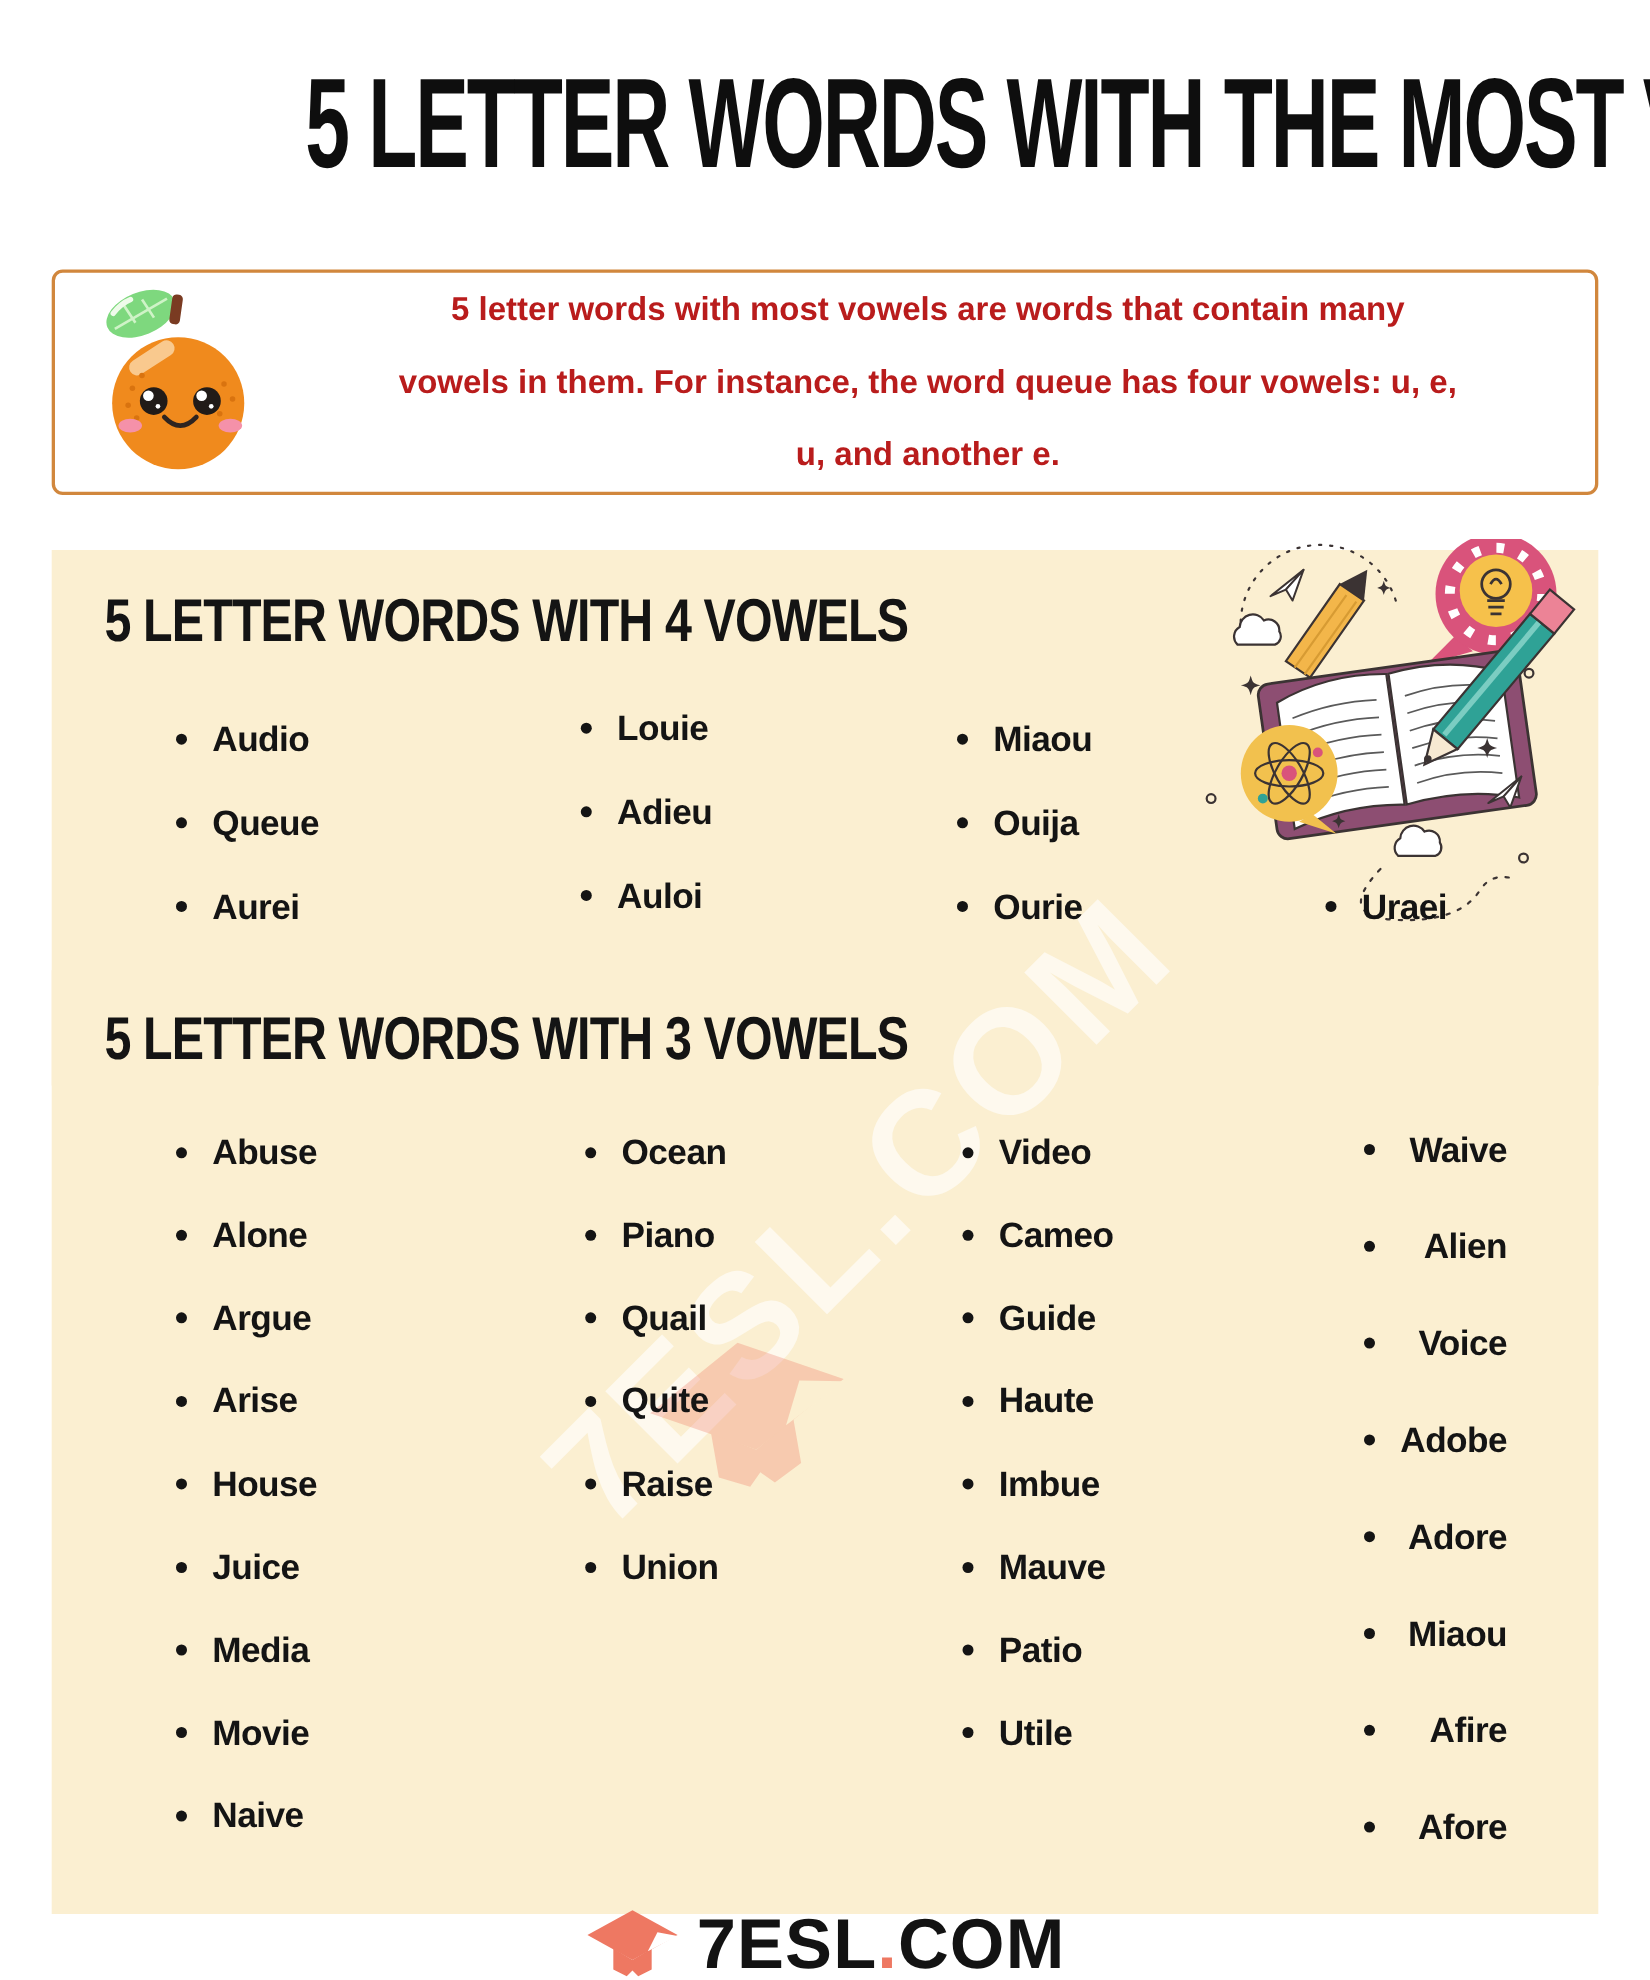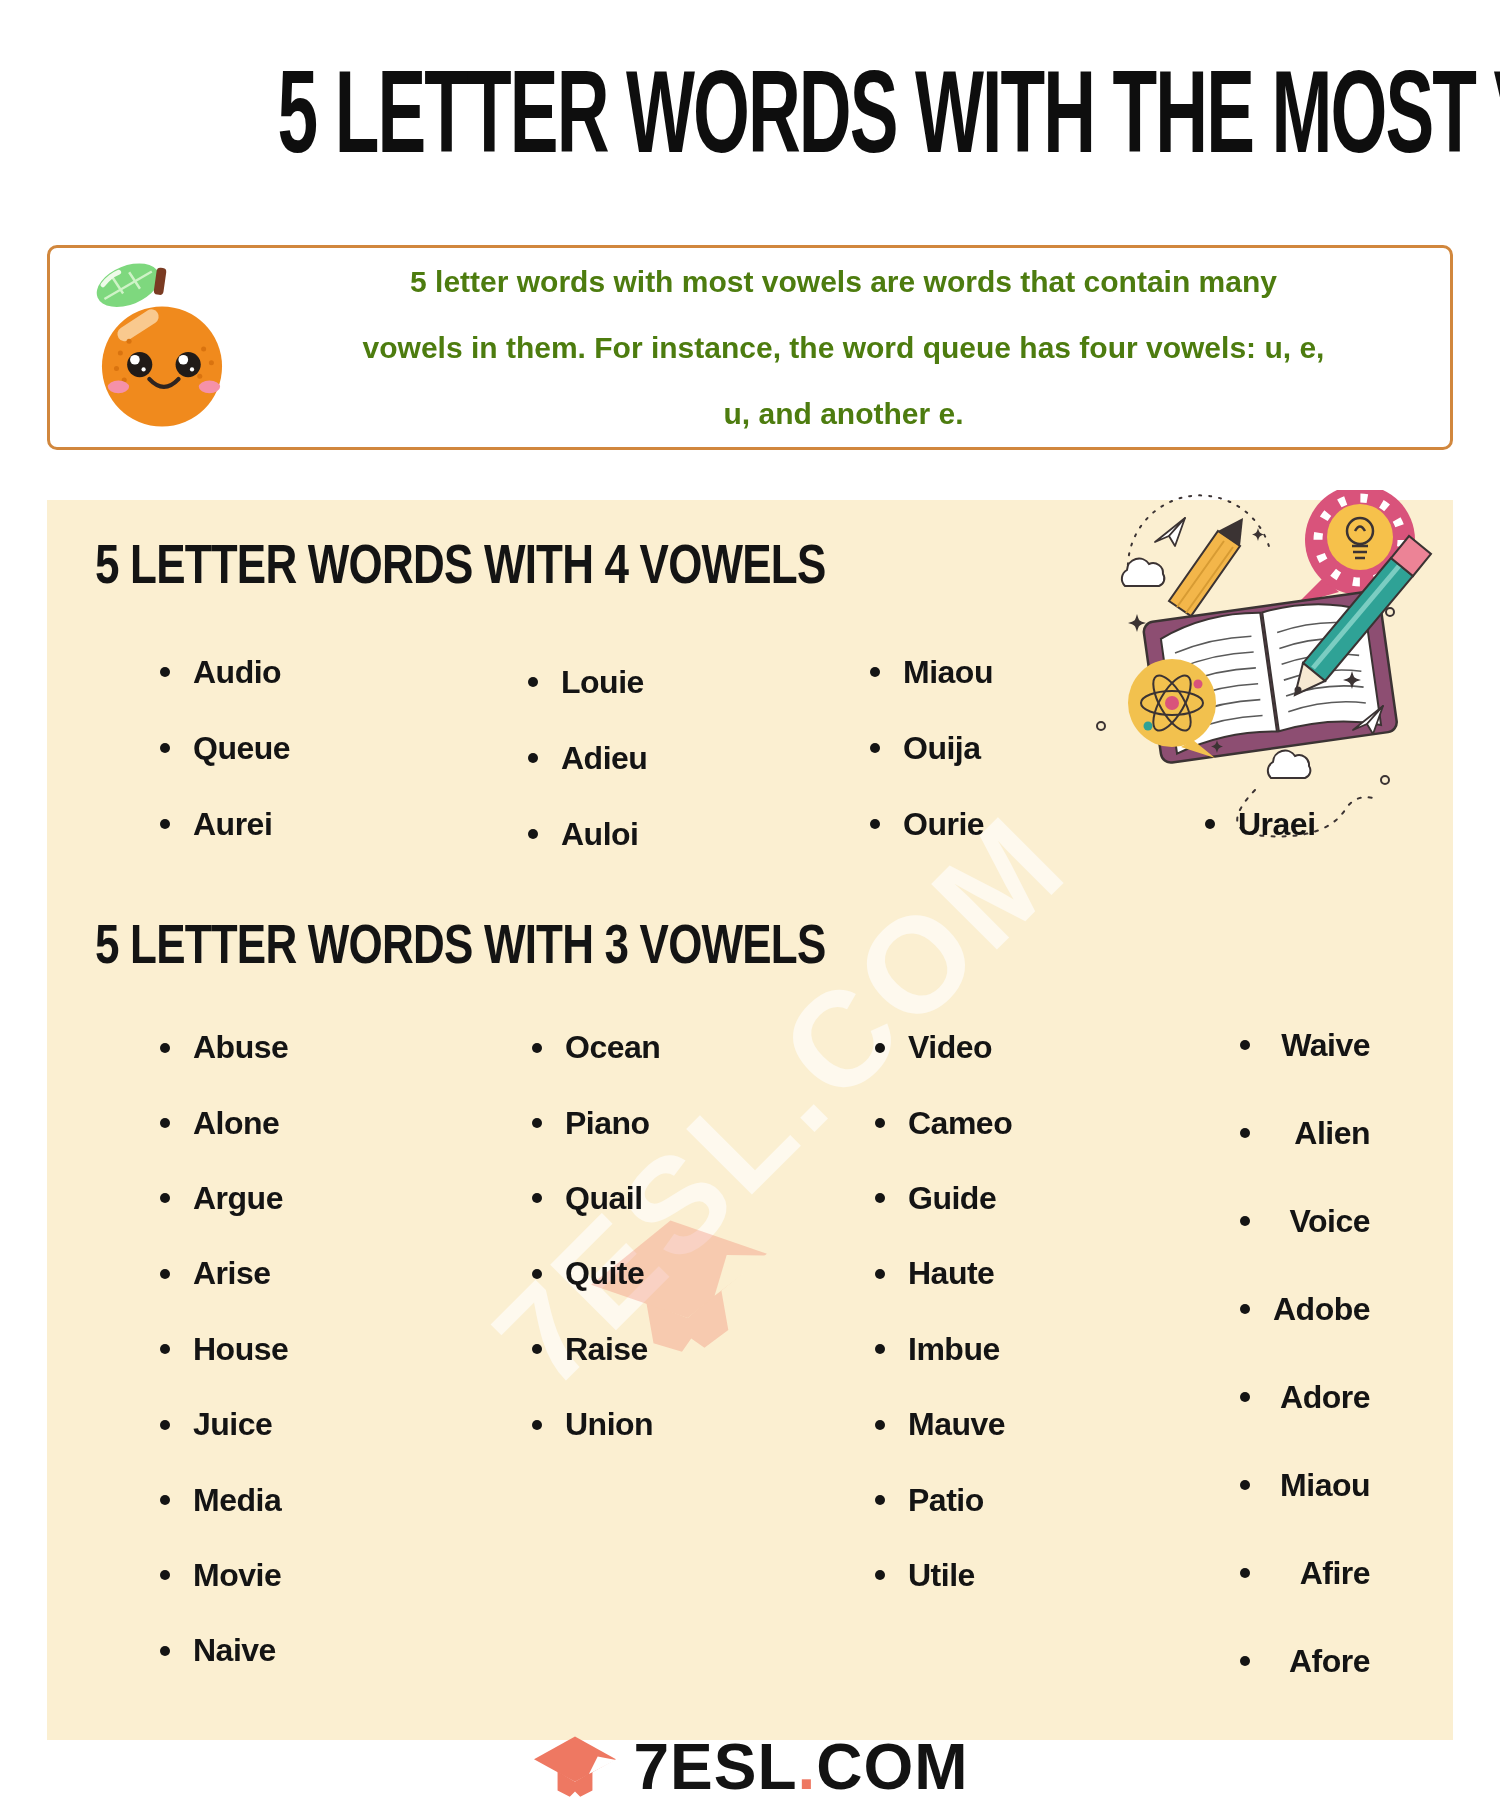--- a/index.html
+++ b/index.html
@@ -17,21 +17,21 @@
   }
   
   .intro-box{
     position:absolute;left:47px;top:245px;width:1406px;height:205px;
     background:#fff;border:3px solid #D1873D;border-radius:10px;box-sizing:border-box;
   }
   .mascot{position:absolute;left:26px;top:12px;width:172px;height:184px;}
   .intro-text{
     position:absolute;left:215px;right:28px;top:0;height:100%;
     display:flex;flex-direction:column;justify-content:center;
-    text-align:center;font-size:30px;font-weight:bold;color:#4d7c0f;
+    text-align:center;font-size:30px;font-weight:bold;color:#b91c1c;
   }
   .intro-line{line-height:66px;}
   
   .section{position:absolute;left:47px;width:1406px;background:#FBEFD1;}
   .section-1{top:465px;height:487px;margin-top:35px;}
   .section-2{top:882px;height:858px;}
   .sec-heading{
     position:absolute;left:48px;font-size:55px;font-weight:bold;letter-spacing:-1px;
     white-space:nowrap;color:#141414;transform:scaleX(0.8);transform-origin:left center;
   }
@@ -39,21 +39,21 @@
   .section-2 .sec-heading{top:30px;}
   
   .col{position:absolute;}
   .word-item{display:flex;align-items:center;}
   .section-1 .word-item{height:76px;}
   .section-2 .word-item{height:75.4px;}
   .section-2 .col-4 .word-item{height:88px;justify-content:space-between;}
   .dot{width:10px;height:10px;border-radius:50%;background:#141414;margin-right:23px;flex:none;}
   .wtext{font-size:32px;font-weight:bold;color:#141414;letter-spacing:-0.5px;}
   .section-1 .col-1{left:113px;top:134px;}
-  .section-1 .col-2{left:481px;top:144px;}
+  .section-1 .col-2{left:481px;top:124px;}
   .section-1 .col-3{left:823px;top:134px;}
   .section-1 .col-4{left:1158px;top:286px;}
   .section-2 .col-1{left:113px;top:128px;}
   .section-2 .col-2{left:485px;top:128px;}
   .section-2 .col-3{left:828px;top:128px;}
   .section-2 .col-4{left:1193px;top:119px;}
   
   .watermark-text{
     position:absolute;left:283px;top:138px;width:900px;height:160px;
     display:flex;align-items:center;justify-content:center;

